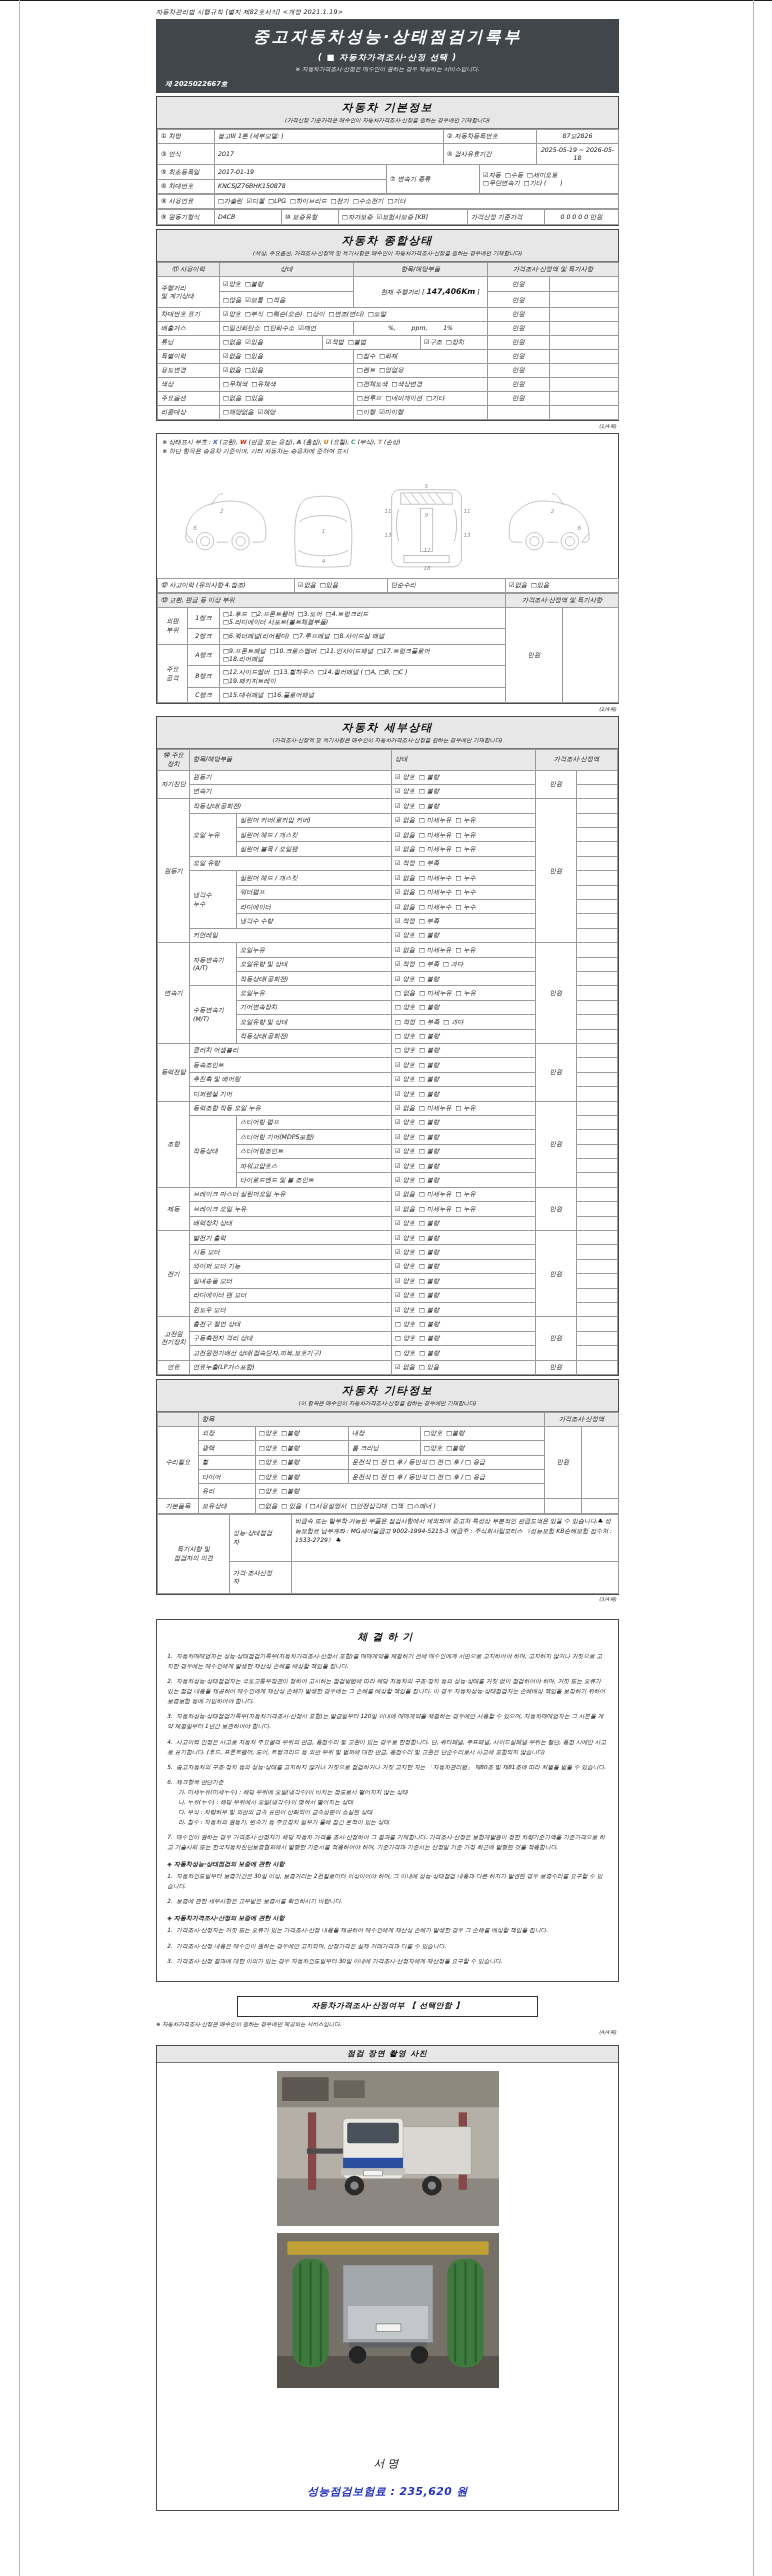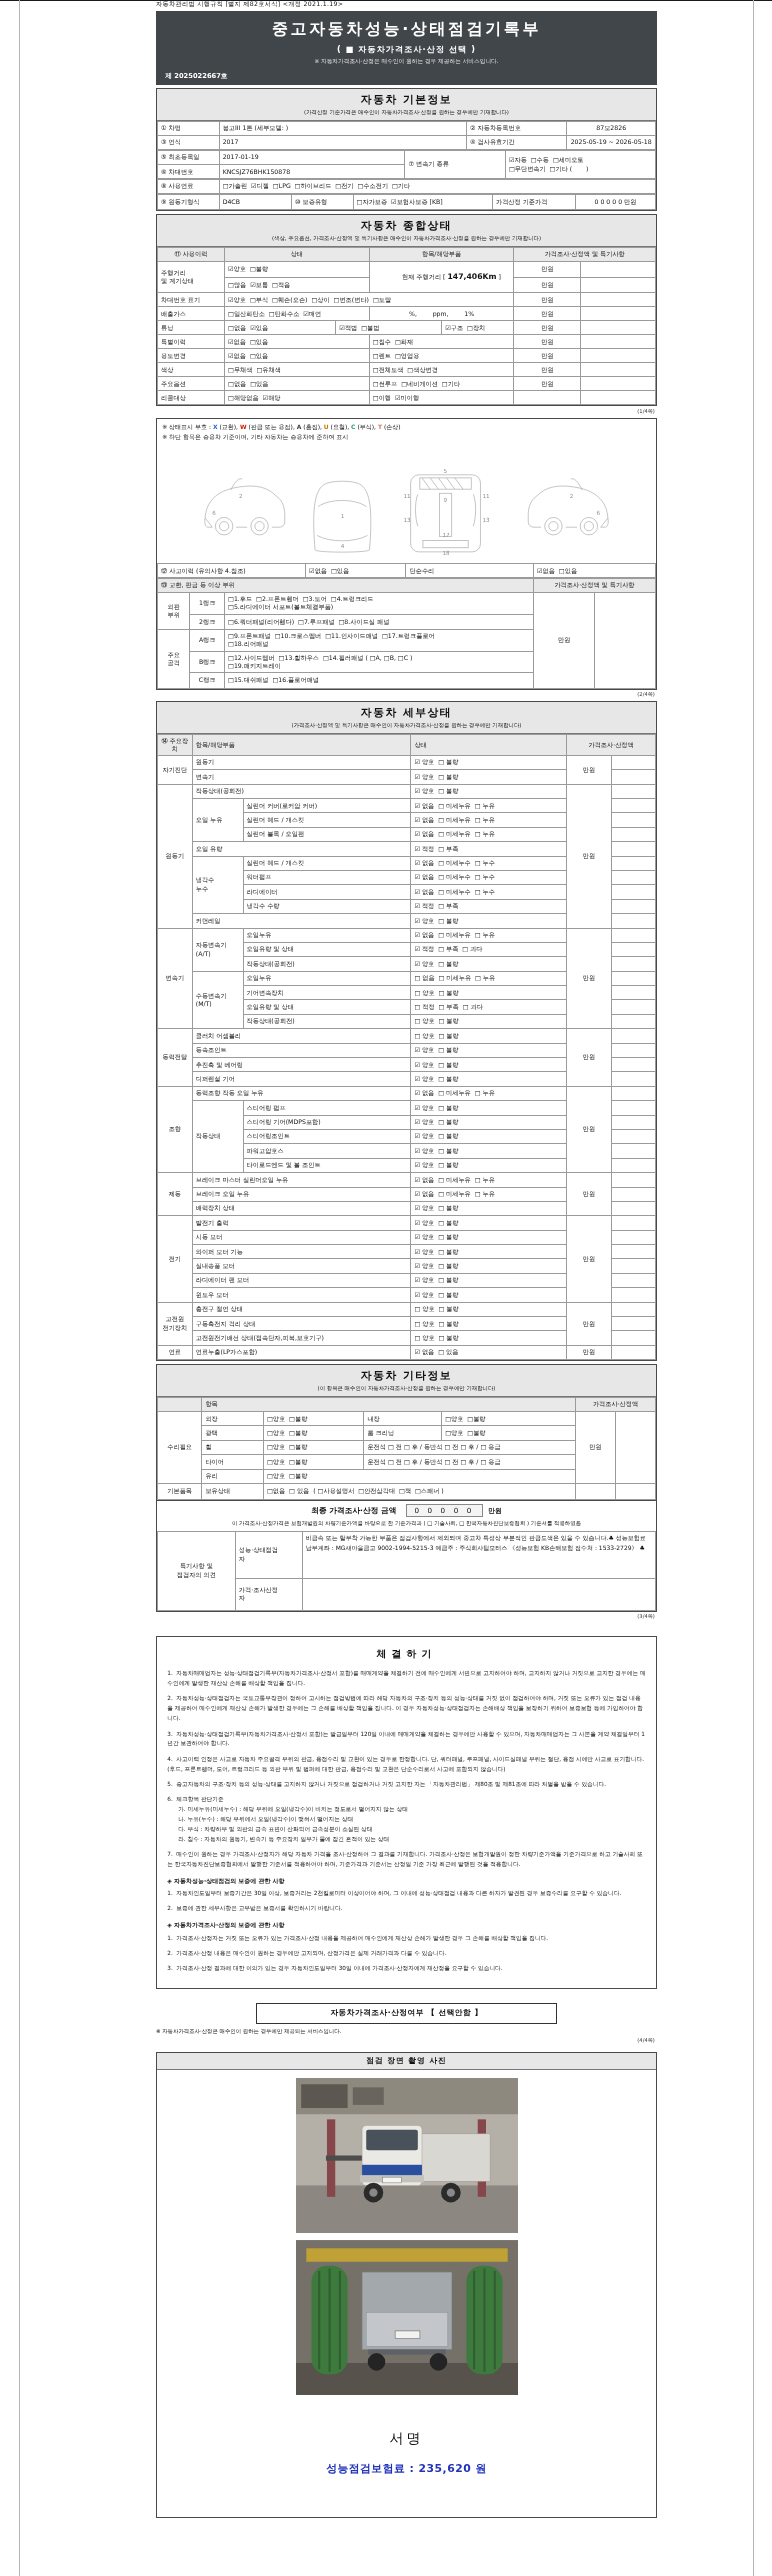--- a/index.html
+++ b/index.html
@@ -1,21 +1,21 @@
 <!DOCTYPE html>
 <html style="font-size:8.2px"><head>
 <meta charset="utf-8">
 <style>
   html,body{margin:0;padding:0;}
   body{width:773px;height:2576px;background:#fff;position:relative;
        font-family:"DejaVu Sans","Liberation Sans",sans-serif;color:#111;overflow:hidden;}
   .topline{position:absolute;top:0;left:0;width:773px;height:1px;background:#1a1a1a;}
   .vline{position:absolute;top:0;height:2576px;width:0.5px;background:#b5b5b5;}
   .vl-left{left:18.5px;} .vl-right{left:753px;}
-  .doc{position:absolute;left:156px;top:0;width:501px;}
+  .doc{position:absolute;left:156px;top:8px;width:463px;font-style:italic;}
   .form-ref{font-size:6.2px;margin-bottom:2.1px;letter-spacing:0.3px;}
   .title-box{background:#41464b;color:#fff;padding:8.2px 9.3px 4.1px;}
   .main-title{text-align:center;font-size:16px;font-weight:bold;letter-spacing:2.6px;}
   .title-sub{text-align:center;font-size:8.2px;font-weight:bold;margin-top:3.6px;letter-spacing:1px;}
   .title-note{text-align:center;font-size:5.7px;margin-top:3.1px;color:#e9e9e9;}
   .doc-no{font-size:6.7px;font-weight:bold;margin-top:6.2px;}
   .sec{border:1px solid #4a4a4a;margin-top:3.1px;background:#fff;}
   .sec-title{background:#e7e7e7;text-align:center;padding:3.6px 2.1px 4.1px;border-bottom:0.5px solid #777;}
   .sec-title .t{font-size:10.8px;font-weight:bold;letter-spacing:1.5px;}
   .sec-title .s{font-size:5.4px;margin-top:2.1px;}
@@ -42,21 +42,21 @@
   .notice-item{font-size:5.7px;line-height:1.75;margin-bottom:5.2px;white-space:pre-wrap;}
   .notice-sub{font-size:6px;font-weight:bold;margin:7.2px 0 3.1px;}
   .sel-box{border:1px solid #333;margin:13.4px auto 0;width:289px;padding:4.6px 5.2px;text-align:center;
       font-size:7.7px;font-weight:bold;letter-spacing:0.5px;}
   .sel-note{font-size:5.4px;margin-top:4.1px;}
   .photo-sec{border:1px solid #4a4a4a;margin-top:8.2px;min-height:464px;}
   .photo-title{background:#e7e7e7;border-bottom:0.5px solid #777;text-align:center;
       font-size:7.7px;font-weight:bold;padding:3.1px 0;letter-spacing:1px;}
   .photo-area{text-align:center;padding-top:8.2px;}
   .photo-frame{display:block;margin:0 auto 7.2px;}
-  .sign-label{text-align:center;font-size:14px;letter-spacing:3.1px;margin-top:35px;}
+  .sign-label{text-align:center;font-size:11px;letter-spacing:3.1px;margin-top:68px;}
   .fee{text-align:center;font-size:10.8px;font-weight:bold;color:#2233bb;margin-top:13.4px;letter-spacing:0.5px;}
   svg text{font-family:"DejaVu Sans","Liberation Sans",sans-serif;}
 </style>
 </head>
 <body>
 
 <div class="topline"></div>
 <div class="vline vl-left"></div>
 <div class="vline vl-right"></div>
 
@@ -694,28 +694,20 @@
       <tr class="h30">
         <td class="ct">기본품목</td>
         <td>보유상태</td>
         <td colspan="4">□없음  □ 있음  ( □사용설명서  □안전삼각대  □잭  □스패너 )</td>
         <td></td>
         <td></td>
       </tr>
     </tbody>
       </table>
 
-    <div class="final-box">
-      <div class="final-line1">
-        <span>최종 가격조사·산정 금액</span>
-        <span class="digits">0 0 0 0 0</span>
-        <span class="final-unit">만원</span>
-      </div>
-      <div class="final-note">이 가격조사·산정가격은 보험개발원의 차량기준가액을 바탕으로 한 기준가격과 ( □ 기술사회, □ 한국자동차진단보증협회 ) 기준서를 적용하였음</div>
-    </div>
 
     <table class="tblx merge">
       <colgroup>
           <col style="width:72px">
           <col style="width:62px">
           <col style="width:327px">
         </colgroup>
       <tbody>
           <tr style="height:47px">
         <td rowspan="2" class="ct">특기사항 및

